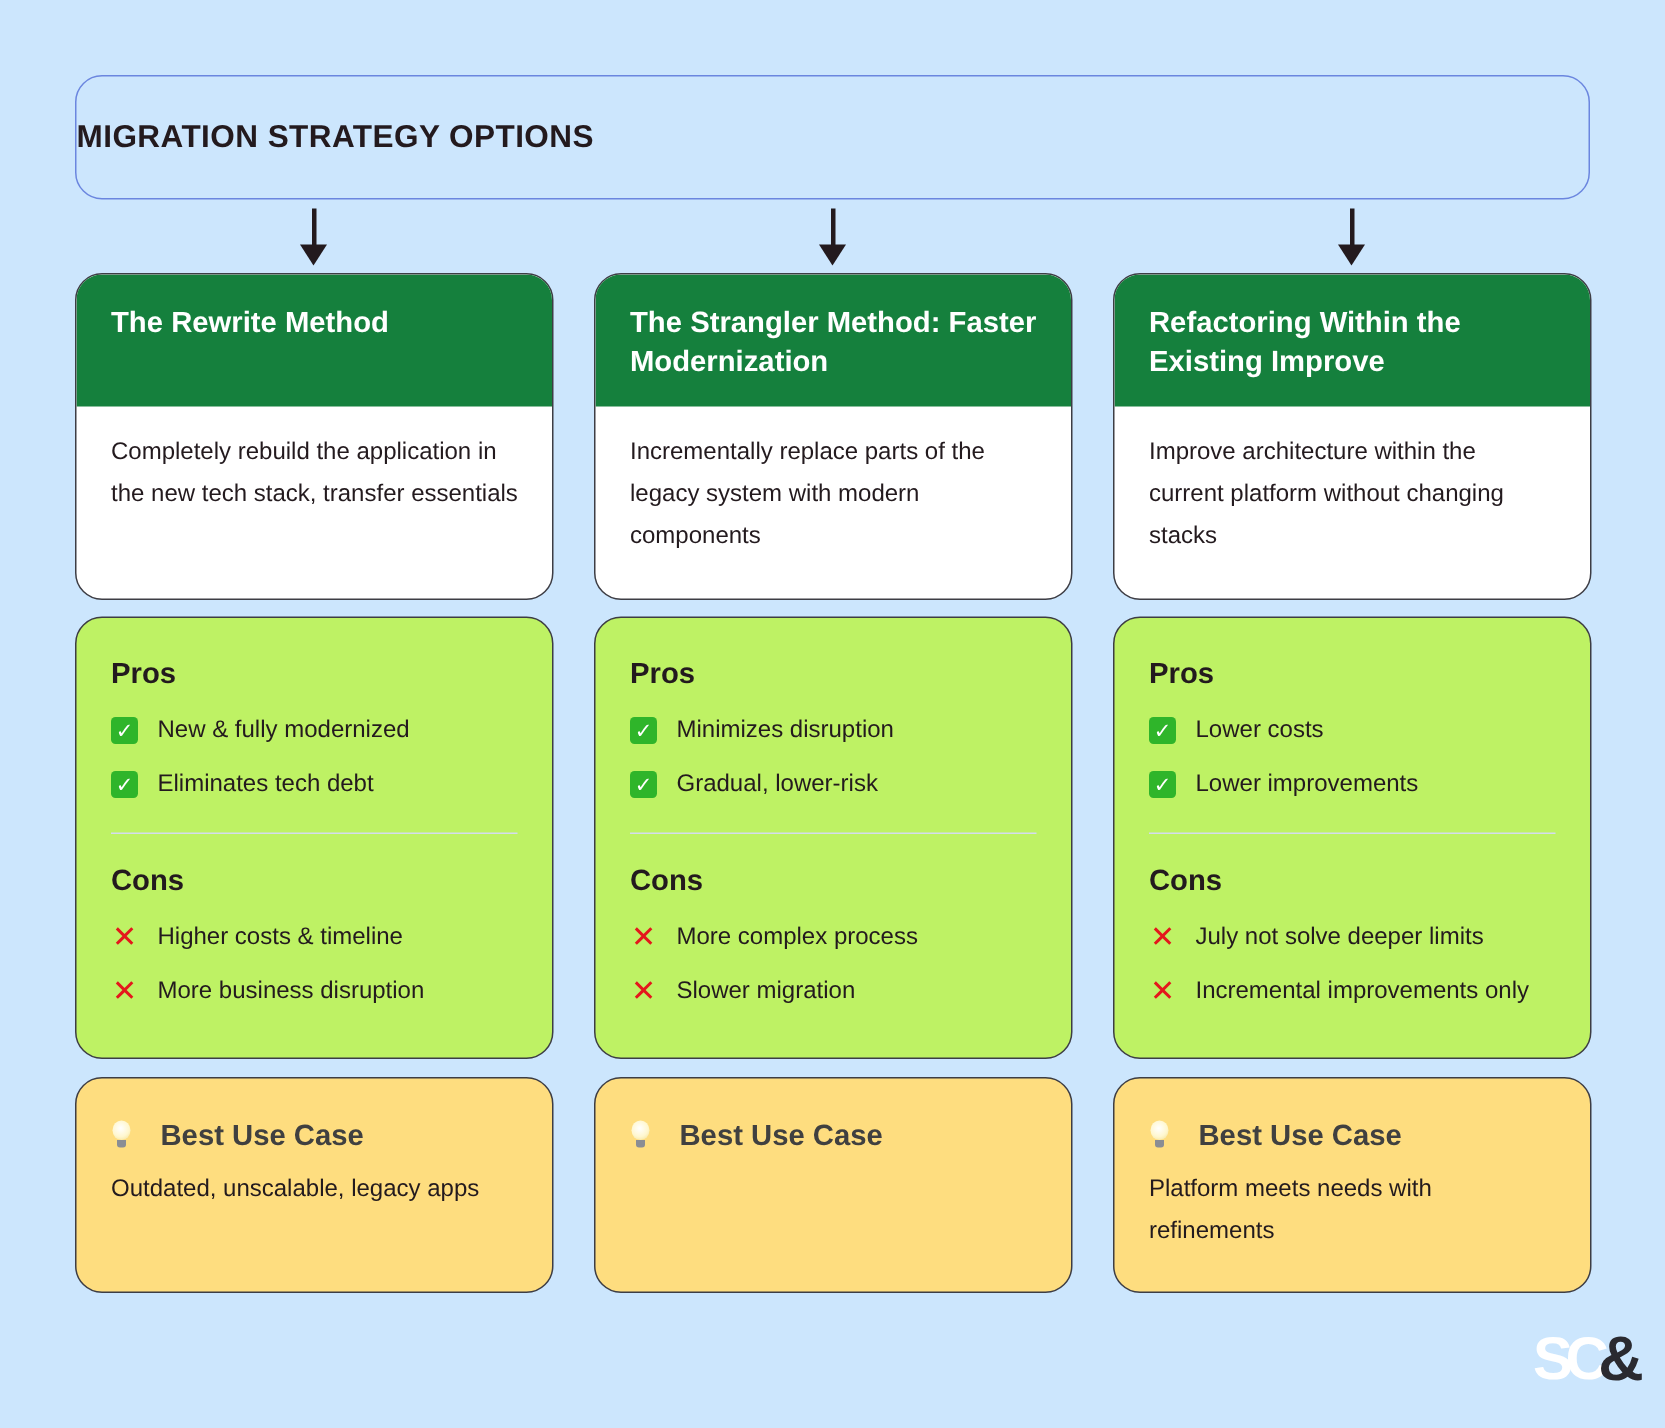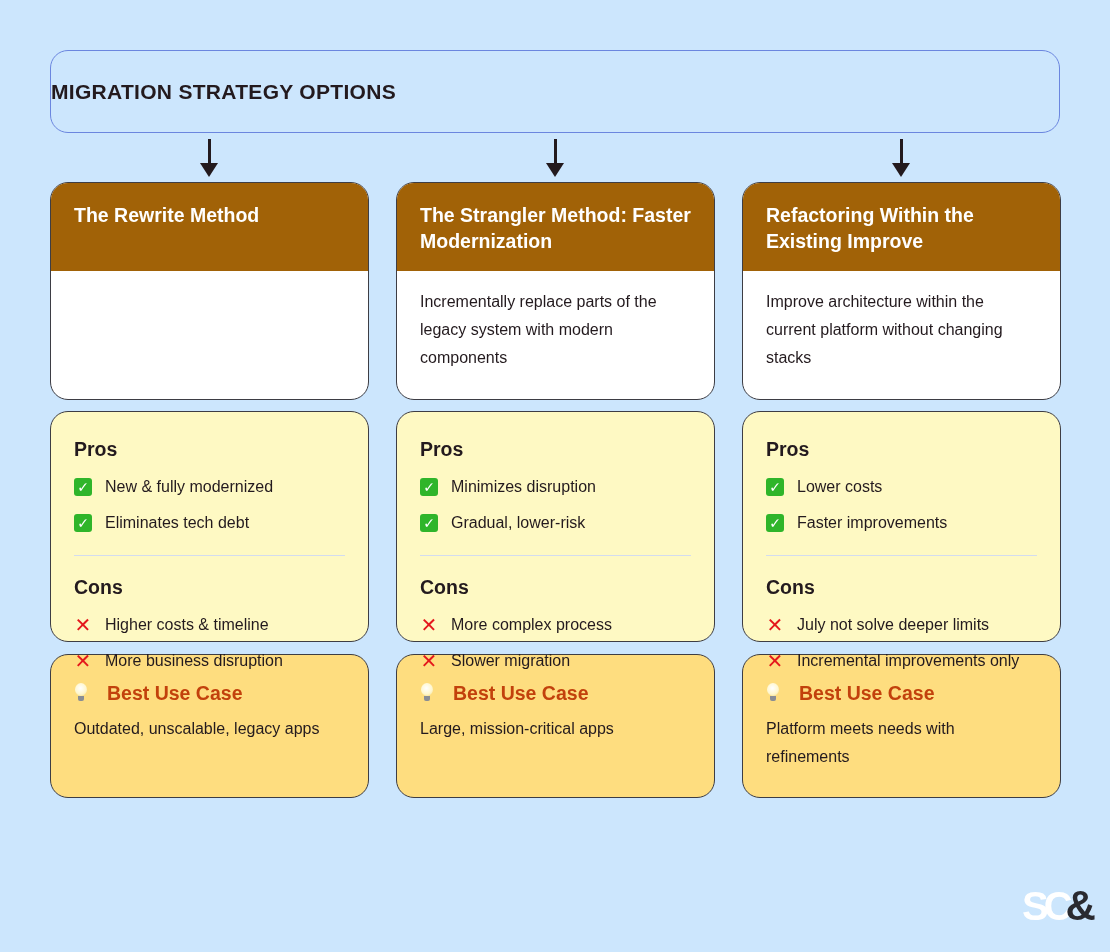--- a/index.html
+++ b/index.html
@@ -46,37 +46,37 @@
 
     .method-card {
       height: 218px;
       border: 1.5px solid #3d3d44;
       border-radius: 18px;
       background: #ffffff;
       overflow: hidden;
     }
     .method-head {
       height: 88px;
-      background: #a16207;
+      background: #15803d;
       padding: 19px 22px 0 23px;
     }
     .method-head .name {
       color: #ffffff; font-weight: 700; font-size: 19.5px; line-height: 26px;
     }
     .method-body {
       padding: 17px 22px 0 23px;
       font-size: 16px; line-height: 28px; color: #231a1e;
     }
 
     .pc-card {
       margin-top: 11px;
-      height: 231px;
+      height: 295px;
       border: 1.5px solid #3d3d44;
       border-radius: 18px;
-      background: #fef9c3;
+      background: #bef264;
       padding: 24px 23px 0 23px;
     }
     .pc-heading {
       font-weight: 700; font-size: 19.5px; line-height: 26px; color: #231a1e;
       margin-bottom: 7px;
     }
     .pc-item {
       display: flex; align-items: center;
       height: 36px; font-size: 16px; color: #231a1e;
     }
@@ -107,21 +107,21 @@
     }
     .bulb-icon .glass {
       position: absolute; left: 1px; top: 1px; width: 12px; height: 13px;
       border-radius: 50%;
       background: radial-gradient(circle at 45% 40%, #ffffff 0%, #fff7cf 55%, #f0dc8a 100%);
     }
     .bulb-icon .base {
       position: absolute; left: 4px; top: 14px; width: 6px; height: 5px;
       background: #8a8d94; border-radius: 0 0 2px 2px;
     }
-    .use-head .label { font-weight: 700; font-size: 19.5px; color: #c2410c; }
+    .use-head .label { font-weight: 700; font-size: 19.5px; color: #404040; }
     .use-text { font-size: 16px; line-height: 28px; color: #231a1e; }
 
     .logo {
       position: absolute; left: 994px; top: 884px; width: 92px; height: 44px;
       display: flex; align-items: flex-end;
     }
     .logo .sc {
       font-family: "Liberation Sans", sans-serif; font-weight: 900;
       font-size: 40px; letter-spacing: -5px; color: #ffffff; line-height: 44px; margin-left: 28px;
     }
@@ -150,20 +150,21 @@
   <div class="arrow" style="left:891px">
       <div class="shaft"></div>
       <div class="head"></div>
     </div>
 
   <div class="col col-0">
     <div class="method-card">
       <div class="method-head">
         <div class="name">The Rewrite Method</div>
       </div>
+      <div class="method-body">Completely rebuild the application in the new tech stack, transfer essentials</div>
     </div>
     <div class="pc-card">
       <div class="pc-heading">Pros</div>
       <div class="pc-item">
         <span class="pc-icon check-icon">✓</span>
         <span>New &amp; fully modernized</span>
       </div>
       <div class="pc-item">
         <span class="pc-icon check-icon">✓</span>
         <span>Eliminates tech debt</span>
@@ -220,40 +221,39 @@
       </div>
     </div>
     <div class="use-card">
       <div class="use-head">
         <span class="bulb-icon">
             <span class="glass"></span>
             <span class="base"></span>
           </span>
         <span class="label">Best Use Case</span>
       </div>
-      <div class="use-text">Large, mission-critical apps</div>
     </div>
   </div>
 
   <div class="col col-2">
     <div class="method-card">
       <div class="method-head">
         <div class="name">Refactoring Within the Existing Improve</div>
       </div>
       <div class="method-body">Improve architecture within the current platform without changing stacks</div>
     </div>
     <div class="pc-card">
       <div class="pc-heading">Pros</div>
       <div class="pc-item">
         <span class="pc-icon check-icon">✓</span>
         <span>Lower costs</span>
       </div>
       <div class="pc-item">
         <span class="pc-icon check-icon">✓</span>
-        <span>Faster improvements</span>
+        <span>Lower improvements</span>
       </div>
       <div class="divider"></div>
       <div class="pc-heading">Cons</div>
       <div class="pc-item">
         <span class="pc-icon cross-icon">✕</span>
         <span>July not solve deeper limits</span>
       </div>
       <div class="pc-item">
         <span class="pc-icon cross-icon">✕</span>
         <span>Incremental improvements only</span>

